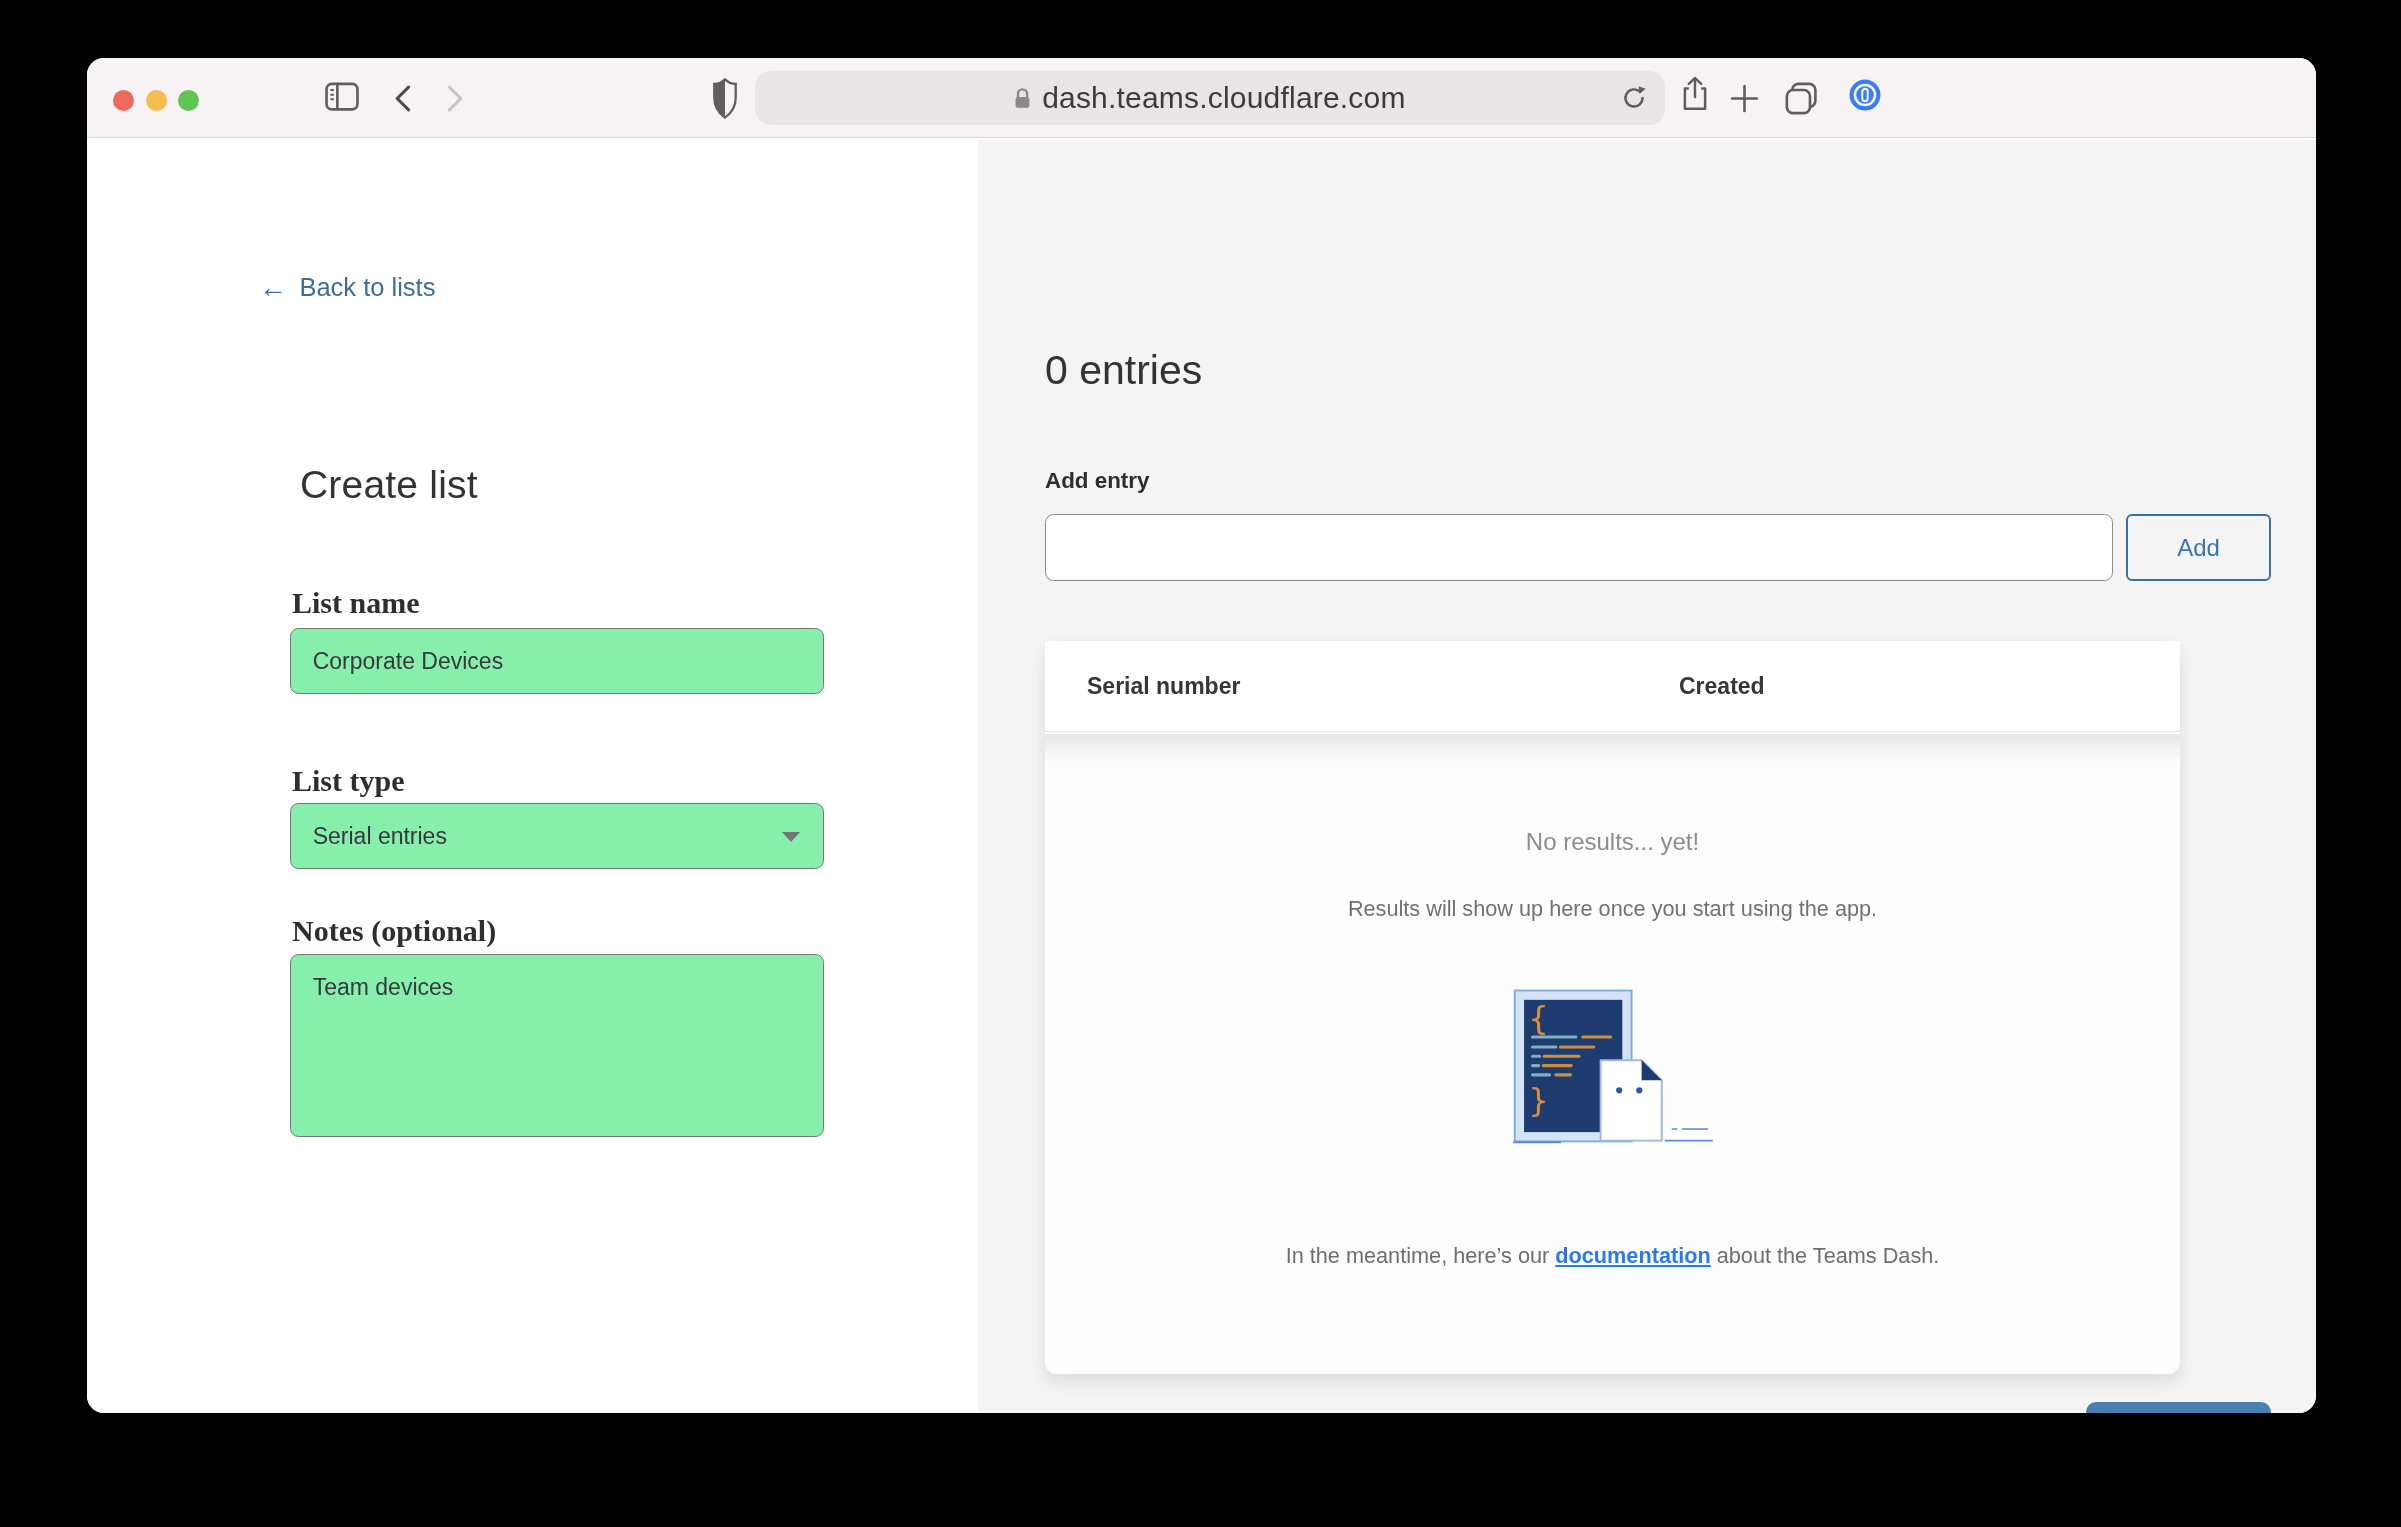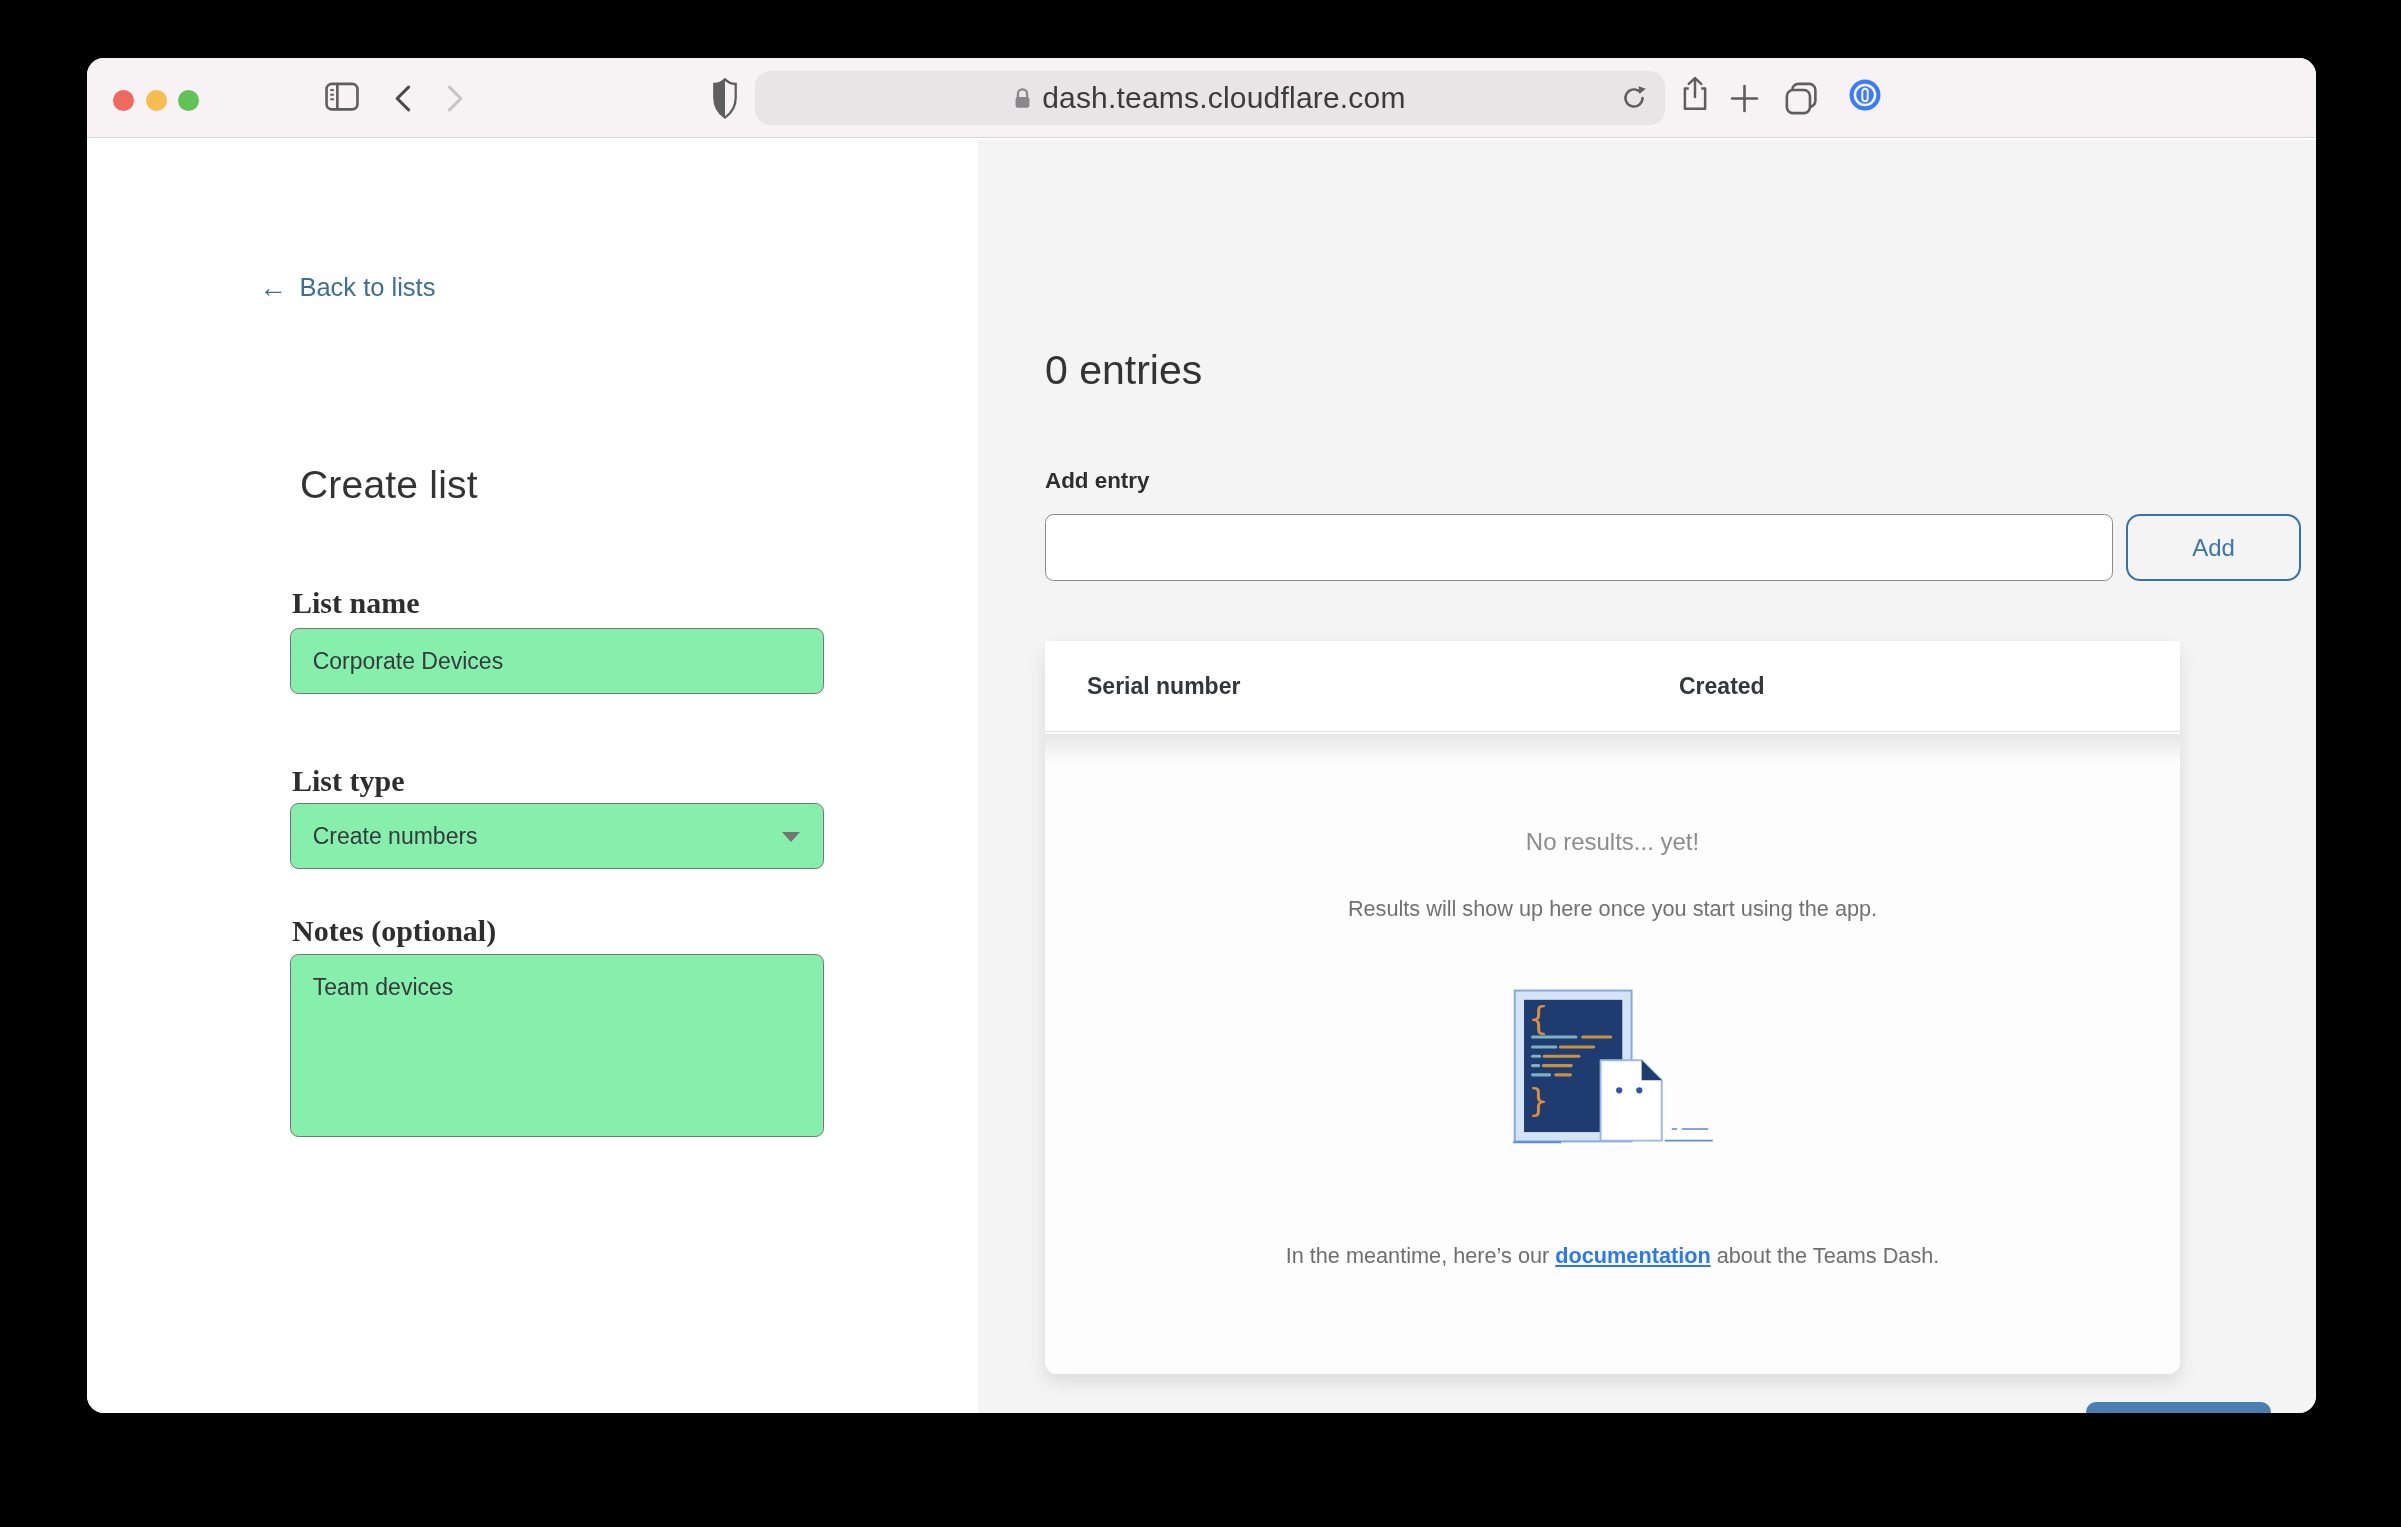--- a/index.html
+++ b/index.html
@@ -61,22 +61,22 @@
 
   
   .entries-heading { position:absolute; left:67px; top:207px; font-size:41px; font-weight:500; color:#333; }
   .add-entry-label { position:absolute; left:67px; top:328px; font-size:22.4px; font-weight:700; color:#2e2e2e; }
   .entry-input {
     position:absolute; left:67px; top:374px; width:1068px; height:67px;
     background:#fff; border:1.5px solid #8a8a8a; border-radius:8.5px;
     font-size:23px; color:#36393d; padding:0 20px; font-family:"Liberation Sans", sans-serif;
   }
   .add-button {
-    position:absolute; left:1148px; top:374px; width:175px; height:67px;
-    background:transparent; border:2.3px solid #3672a7; border-radius:14px;
+    position:absolute; left:1148px; top:374px; width:145px; height:67px;
+    background:transparent; border:2.3px solid #3672a7; border-radius:6px;
     color:#3b76ab; font-size:24px; cursor:pointer; font-family:"Liberation Sans", sans-serif;
   }
 
   .table-card {
     position:absolute; left:67px; top:501px; width:1135px; height:733px;
     background:#fdfdfd; border-radius:12px; box-shadow:0 7.7px 18.6px rgba(0,0,0,.10);
   }
   .table-header {
     position:relative; height:91px; background:#fff;
     border-bottom:1.5px solid #e4e4e4; display:flex; align-items:center;
@@ -197,21 +197,21 @@
           <span>Back to lists</span>
         </div>
 
         <h1 class="page-title">Create list</h1>
 
         <div class="field-label lbl-name">List name</div>
         <input class="text-input" type="text" value="Corporate Devices" style="">
 
         <div class="field-label lbl-type">List type</div>
         <div class="select-box">
-          <span>Create numbers</span>
+          <span>Serial entries</span>
           <span class="caret"></span>
         </div>
 
         <div class="field-label lbl-notes">Notes (optional)</div>
         <textarea class="notes-area" style="">Team devices</textarea>
       </div>
 
       <div class="right-pane">
         <h2 class="entries-heading">0 entries</h2>
 

